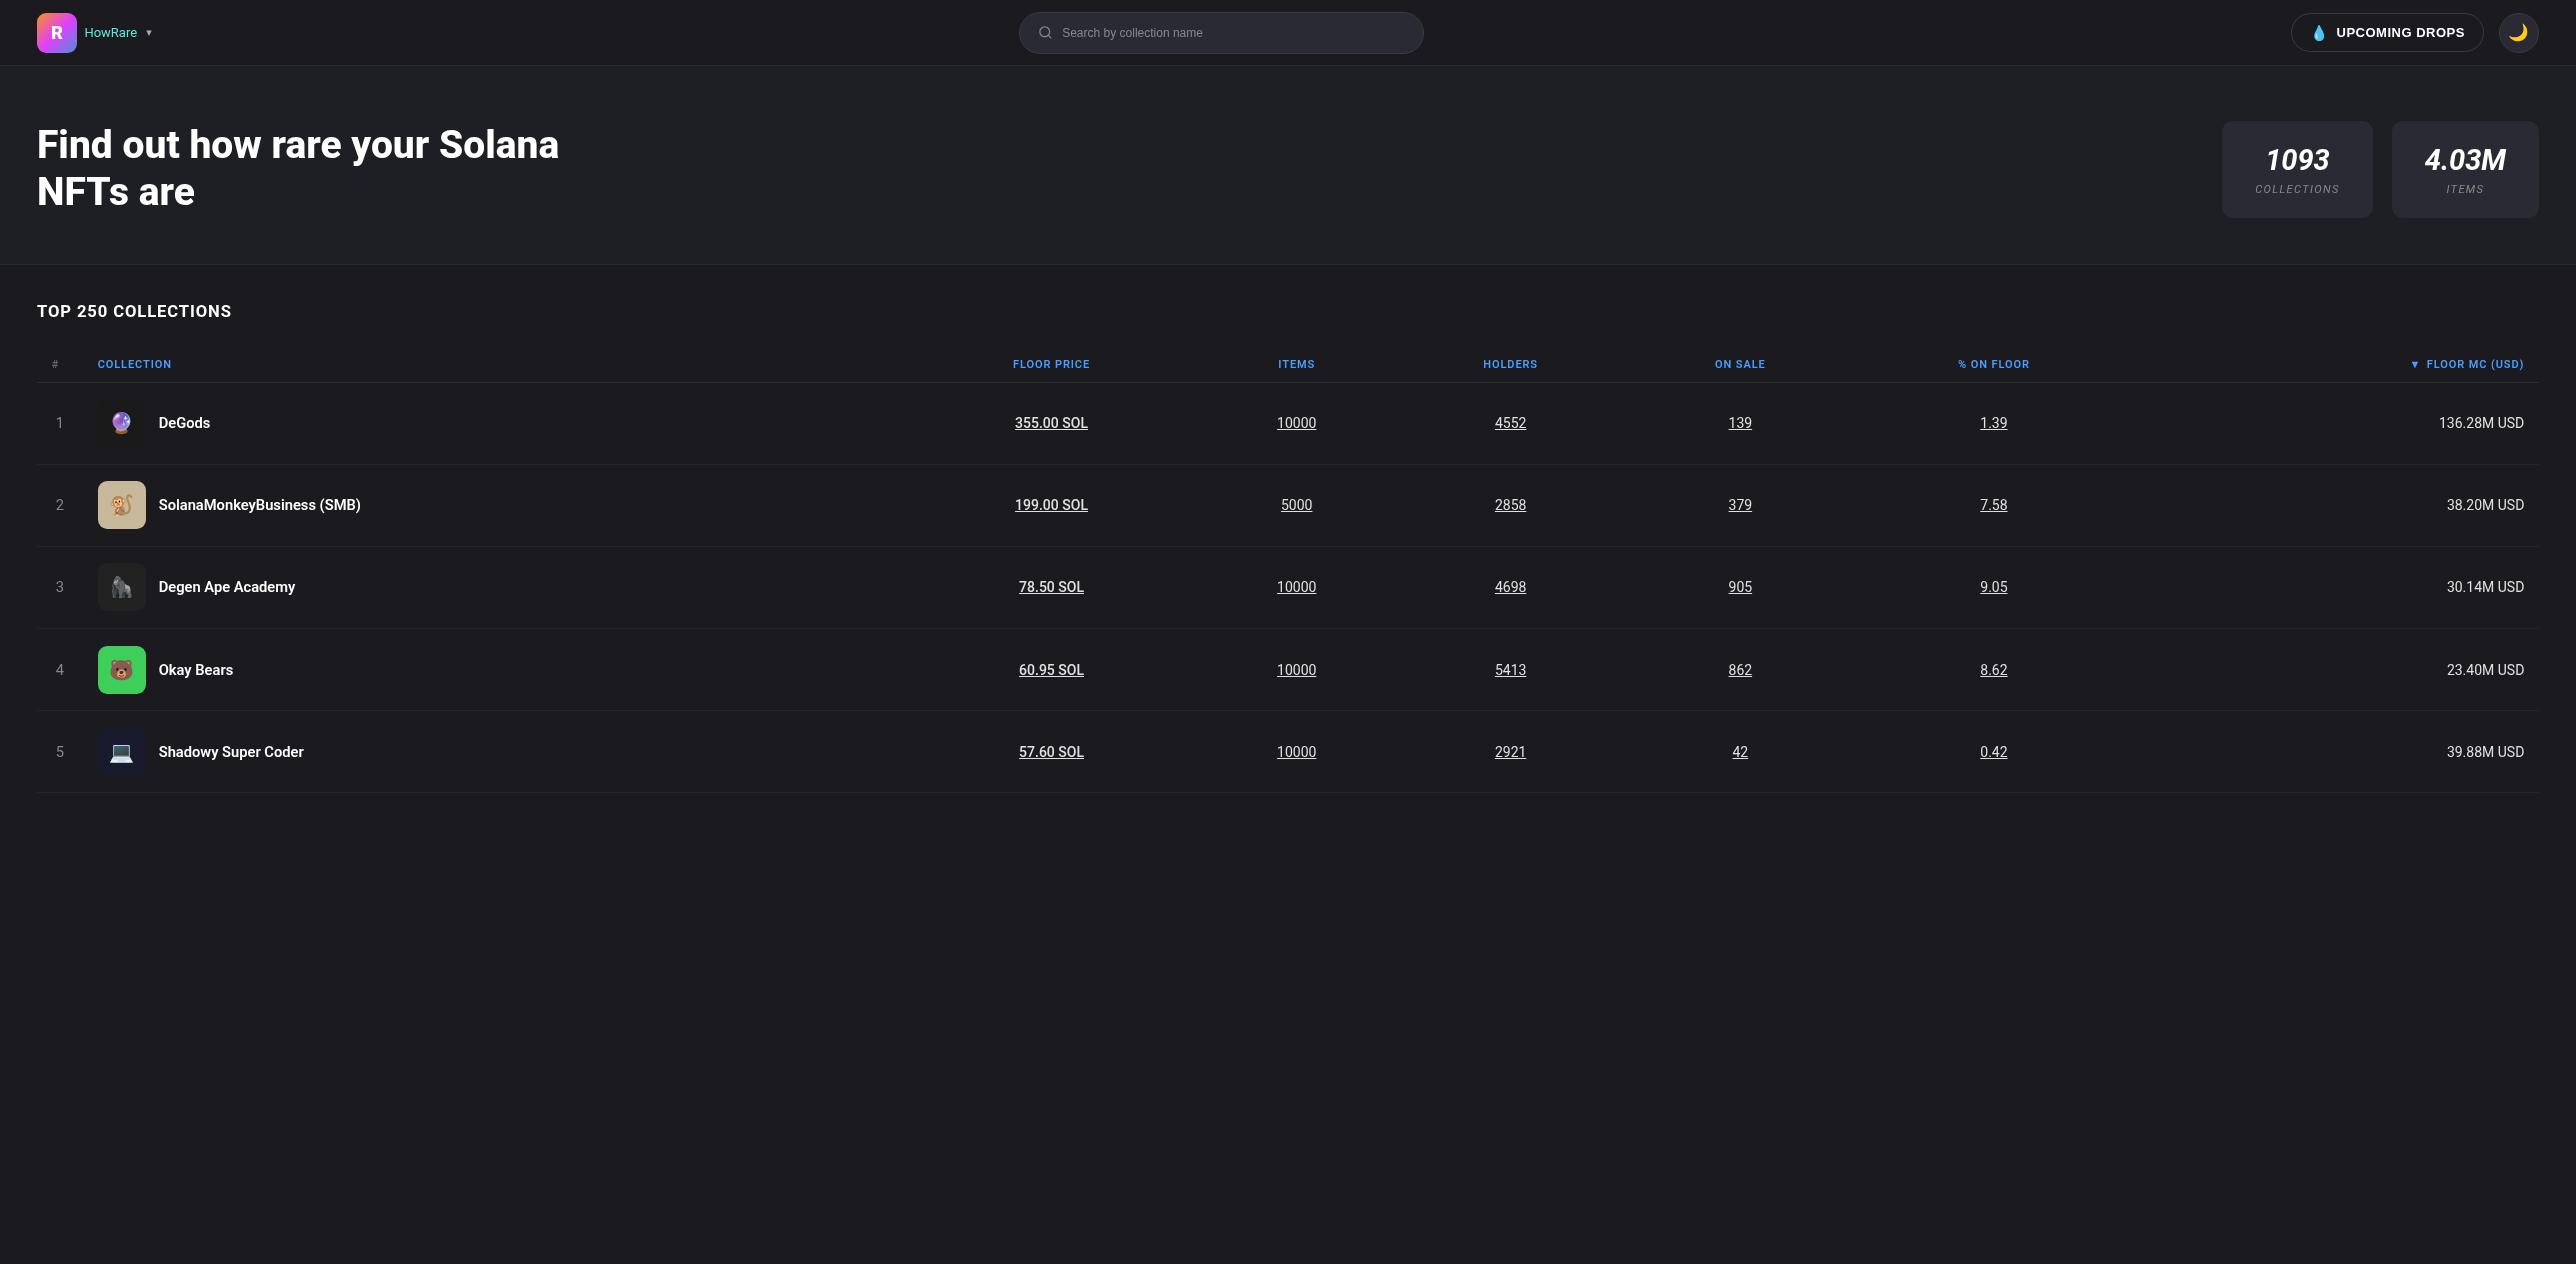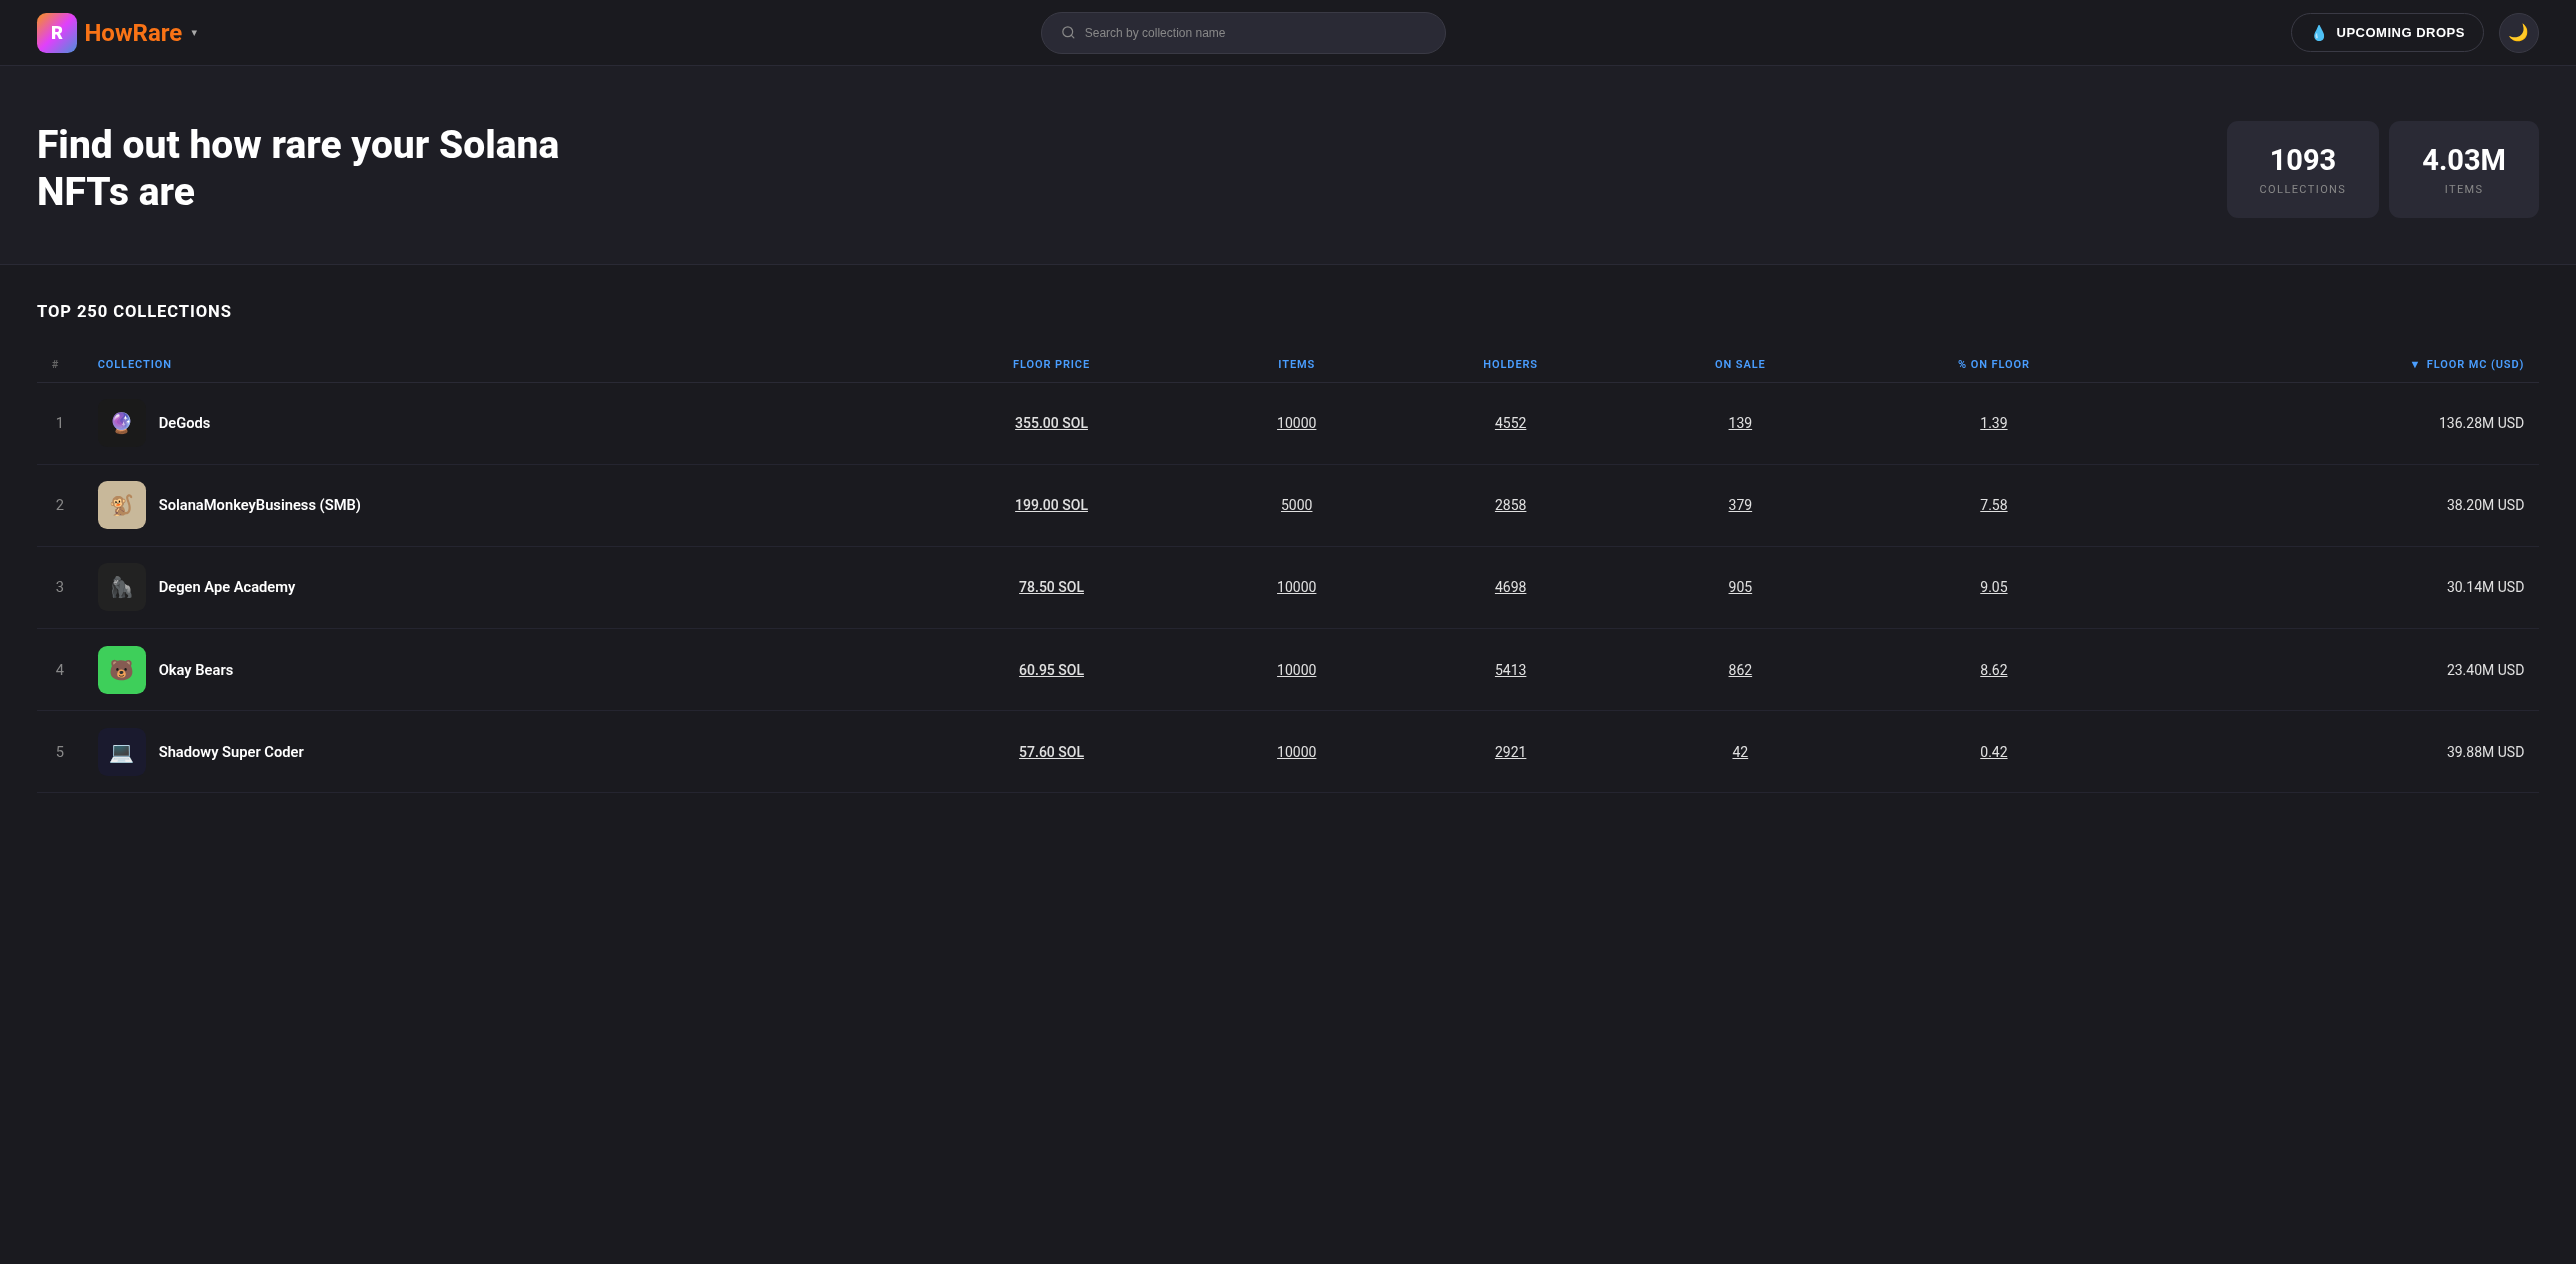--- a/index.html
+++ b/index.html
@@ -31,23 +31,23 @@
       border-radius: 9.2px;
       background: linear-gradient(135deg, #f7931a, #e040fb, #4a90d9);
       display: flex;
       align-items: center;
       justify-content: center;
       font-weight: 900;
       font-size: 18.4px;
       color: white;
     }
     .logo-text {
-      font-size: 24px;
-      font-weight: 700;
-      color: #f97316;
+      font-size: 13px;
+      font-weight: 400;
+      color: #5eead4;
     }
     .logo-arrow {
       font-size: 11px;
       color: #aaa;
       margin-left: 1.8px;
     }
     .search-bar {
       display: flex;
       align-items: center;
       background-color: #2a2a35;
@@ -115,21 +115,22 @@
     }
     .hero-title {
       font-size: 39px;
       font-weight: 800;
       color: white;
       max-width: 552px;
       line-height: 1.2;
     }
     .hero-stats {
       display: flex;
-      gap: 10px;
+      gap: 19px;
+      font-style: italic;
     }
     .stat-card {
       background-color: #2a2a35;
       border-radius: 11px;
       padding: 22px 33px;
       text-align: center;
       min-width: 147px;
     }
     .stat-value {
       font-size: 29px;

